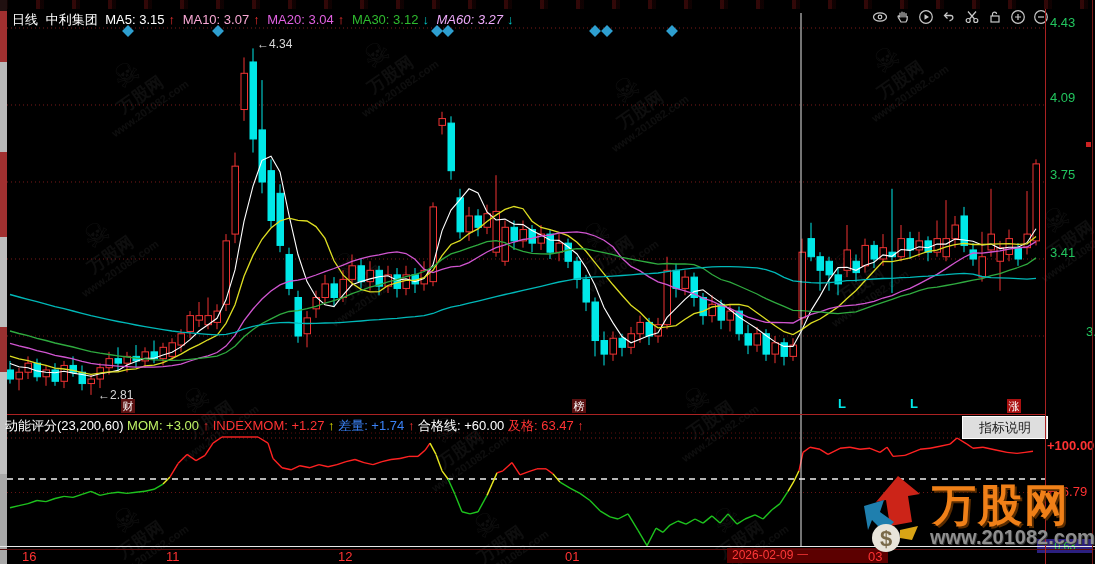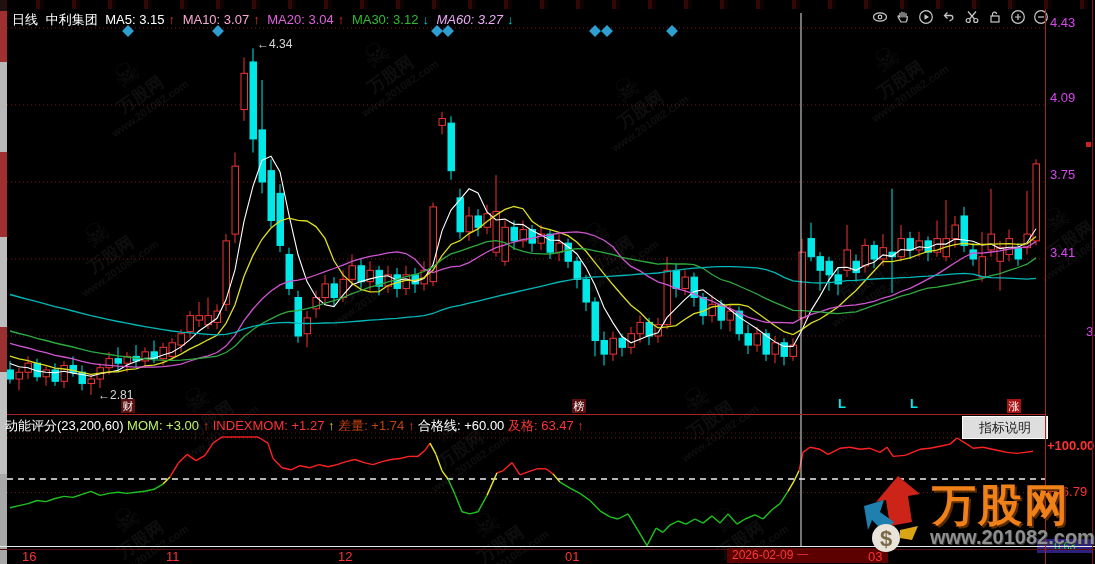--- a/index.html
+++ b/index.html
@@ -8,21 +8,21 @@
   .abs{position:absolute;}
   #top-strip{left:0;top:0;width:1095px;height:9px;
     background:repeating-linear-gradient(90deg,#3a0909 0 4px,#120202 4px 8px,transparent 8px 36px);
     opacity:.85;}
   #left-strip{left:0;top:0;width:7px;height:564px;
     background:linear-gradient(180deg,#201010 0 2%,#a03030 2% 11%,#b8b8b8 11% 27%,#a03030 27% 42%,#bdbdbd 42% 58%,#9a3030 58% 66%,#c0c0c0 66% 84%,#a8a8a8 84% 100%);}
   #topbar{left:12px;top:11px;height:16px;font-size:13px;color:#fff;white-space:nowrap;}
   #topbar span{margin-right:4px;}
   #toolbar{left:872px;top:9px;display:flex;gap:7px;}
   .ticon{width:16px;height:16px;display:inline-block;}
-  .pricelabel{color:#d946ef;font-size:13px;left:1050px;width:44px;}
+  .pricelabel{color:#22c55e;font-size:13px;left:1050px;width:44px;}
   .axis-red{color:#ff3232;font-size:13px;}
   #ind-header{left:5px;top:417px;font-size:13px;white-space:nowrap;}
   #ind-btn{left:962px;top:416px;width:84px;height:21px;background:#dedede;border:1px solid #fff;
     color:#1a1a1a;font-size:13px;text-align:center;line-height:21px;}
   .tag{width:14px;height:14px;color:#fff;font-size:11px;text-align:center;line-height:14px;}
   .Lmark{color:#00e8e8;font-size:13px;font-weight:bold;}
   .month{color:#ff3232;font-size:13px;top:549px;}
   #datebox{left:727px;top:548px;width:156px;height:15px;background:#5c0000;color:#ff3838;
     font-size:12px;line-height:15px;padding-left:5px;}
   #corner-val{left:1037px;top:539px;width:56px;height:14px;background:#2c2080;color:#2fd435;
@@ -580,21 +580,21 @@
 <div class="abs tag" style="left:1007px;top:399px;background:#aa1111;">涨</div>
 <div class="abs Lmark" style="left:838px;top:396px;">L</div>
 <div class="abs Lmark" style="left:910px;top:396px;">L</div>
 
 <div id="ind-header" class="abs">
   <span style="color: rgb(255, 255, 255);">动能评分(23,200,60) </span>
   <span style="color: #bef264;">MOM: +3.00</span>
   <span style="color: rgb(255, 51, 51);">↑ </span>
   <span style="color: rgb(255, 51, 51);">INDEXMOM: +1.27</span>
   <span style="color: rgb(232, 232, 0);">↑ </span>
-  <span style="color: #c2410c;">差量: +1.74</span>
+  <span style="color: #3b82f6;">差量: +1.74</span>
   <span style="color: rgb(255, 51, 51);">↑ </span>
   <span style="color: rgb(255, 255, 255);">合格线: +60.00 </span>
   <span style="color: rgb(255, 51, 51);">及格: 63.47</span>
   <span style="color: rgb(255, 51, 51);">↑</span>
 </div>
 
 <div id="ind-btn" class="abs">指标说明</div>
 
 <div class="abs axis-red" style="left:1047px;top:438px;font-weight:bold;">+100.00</div>
 <div class="abs axis-red" style="left:1047px;top:484px;">+46.79</div>

